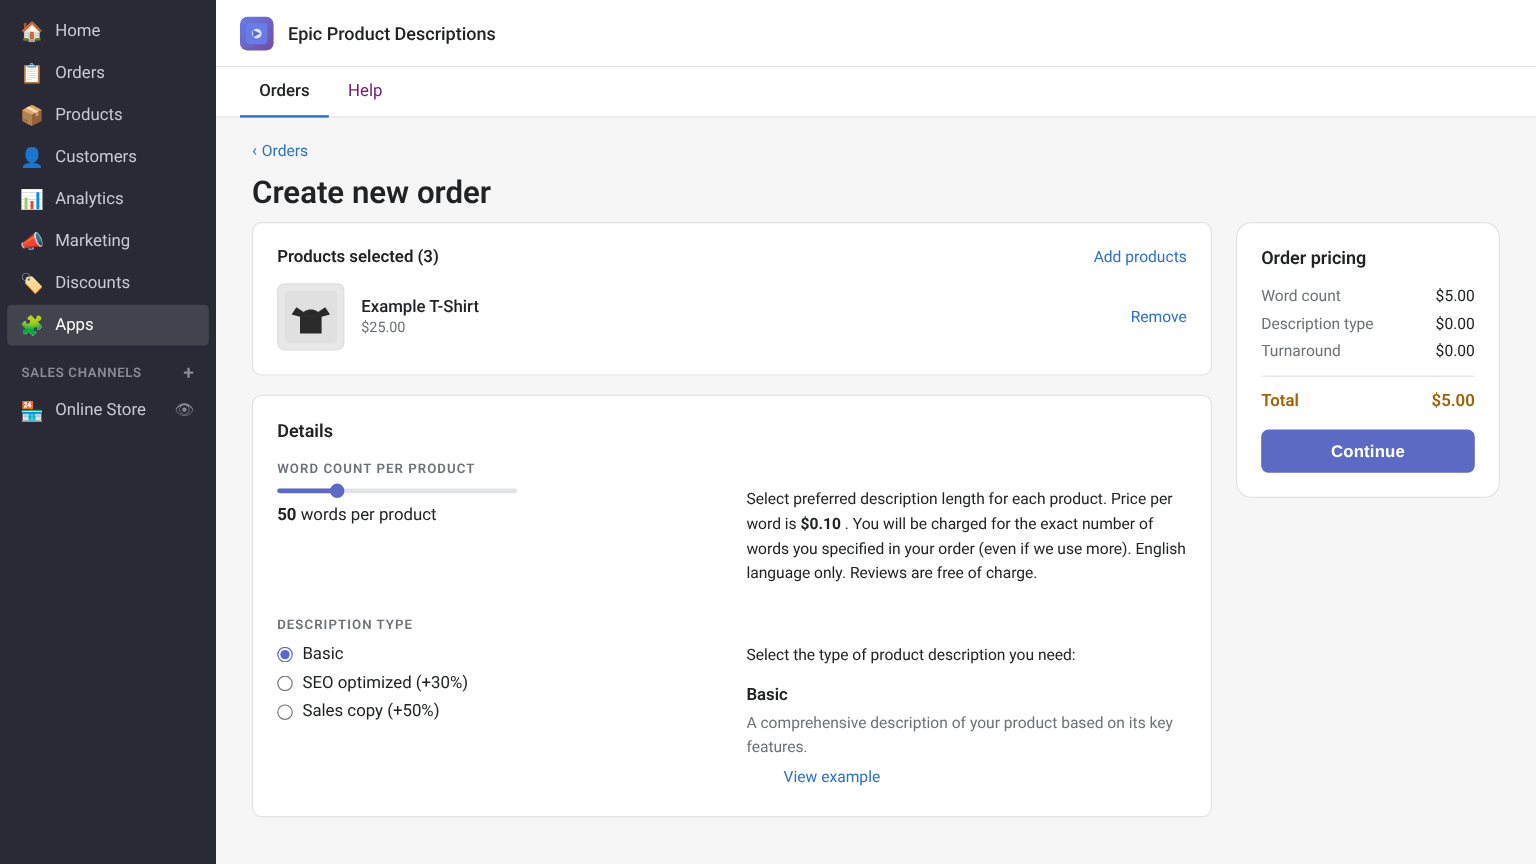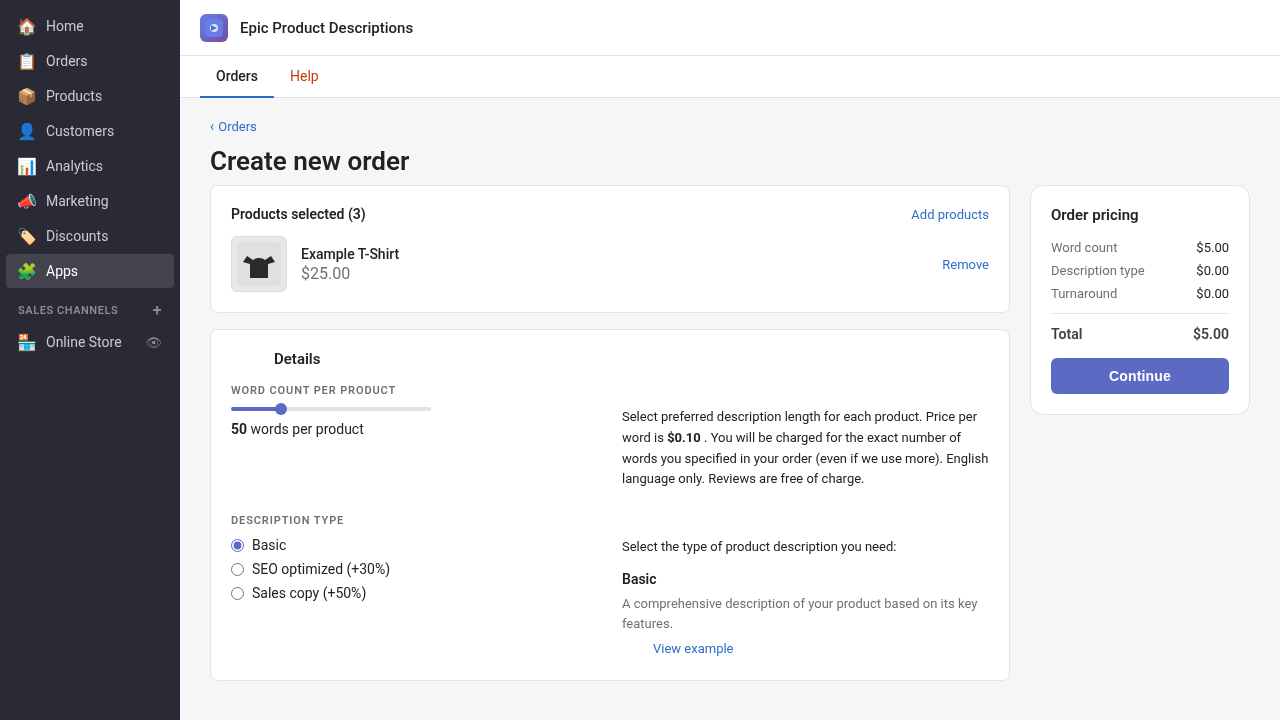--- a/index.html
+++ b/index.html
@@ -81,21 +81,21 @@
       background: #fff;
       border-bottom: 1px solid #e1e3e5;
       padding: 0 20px;
       display: flex;
       gap: 0;
     }
     .tab {
       padding: 12px 16px;
       font-size: 14px;
       cursor: pointer;
-      color: #c2410c;
+      color: #701a75;
       border-bottom: 2px solid transparent;
       margin-bottom: -1px;
     }
     .tab.active { color: #202223; border-bottom-color: #2c6ecb; font-weight: 500; }
 
     
     #content {
       flex: 1;
       padding: 20px 30px;
       max-width: 1100px;
@@ -150,21 +150,21 @@
       border-radius: 6px;
       background: #e8e8e8;
       border: 1px solid #ddd;
       display: flex;
       align-items: center;
       justify-content: center;
       overflow: hidden;
     }
     .product-info { flex: 1; }
     .product-name { font-size: 14px; color: #202223; font-weight: 500; }
-    .product-price { font-size: 16px; color: #6d7175; margin-top: 2px; }
+    .product-price { font-size: 12px; color: #6d7175; margin-top: 2px; }
     .remove-link { font-size: 13px; color: #2c6ecb; cursor: pointer; }
 
     
     .section-label {
       font-size: 11px;
       font-weight: 600;
       letter-spacing: 0.08em;
       color: #6d7175;
       margin-bottom: 10px;
       text-transform: uppercase;
@@ -241,21 +241,21 @@
       color: #6d7175;
     }
     .pricing-row .amount { color: #202223; }
     .pricing-divider { border: none; border-top: 1px solid #e1e3e5; margin: 12px 0; }
     .pricing-total {
       display: flex;
       justify-content: space-between;
       align-items: center;
       font-size: 14px;
       font-weight: 600;
-      color: #404040;
+      color: #a16207;
       margin-bottom: 16px;
     }
     .continue-btn {
       width: 100%;
       background: #5c6ac4;
       color: #fff;
       border: none;
       border-radius: 6px;
       padding: 10px 0;
       font-size: 14px;
@@ -366,21 +366,21 @@
             </div>
             <div class="product-info">
               <div class="product-name">Example T-Shirt</div>
               <div class="product-price">$25.00</div>
             </div>
             <span class="remove-link">Remove</span>
           </div>
         </div>
 
         <div class="card">
-          <div style="font-size:15px;font-weight:600;color:#202223;margin-bottom:16px;margin-left:43px;">Details</div>
+          <div style="font-size:15px;font-weight:600;color:#202223;margin-bottom:16px;">Details</div>
 
           <div style="margin-bottom:24px;">
             <div class="section-label">WORD COUNT PER PRODUCT</div>
             <div class="details-row">
               <div class="details-left">
                 <div class="slider-container">
                   <div class="slider-track">
                     <div class="slider-fill"></div>
                     <div class="slider-thumb"></div>
                   </div>

